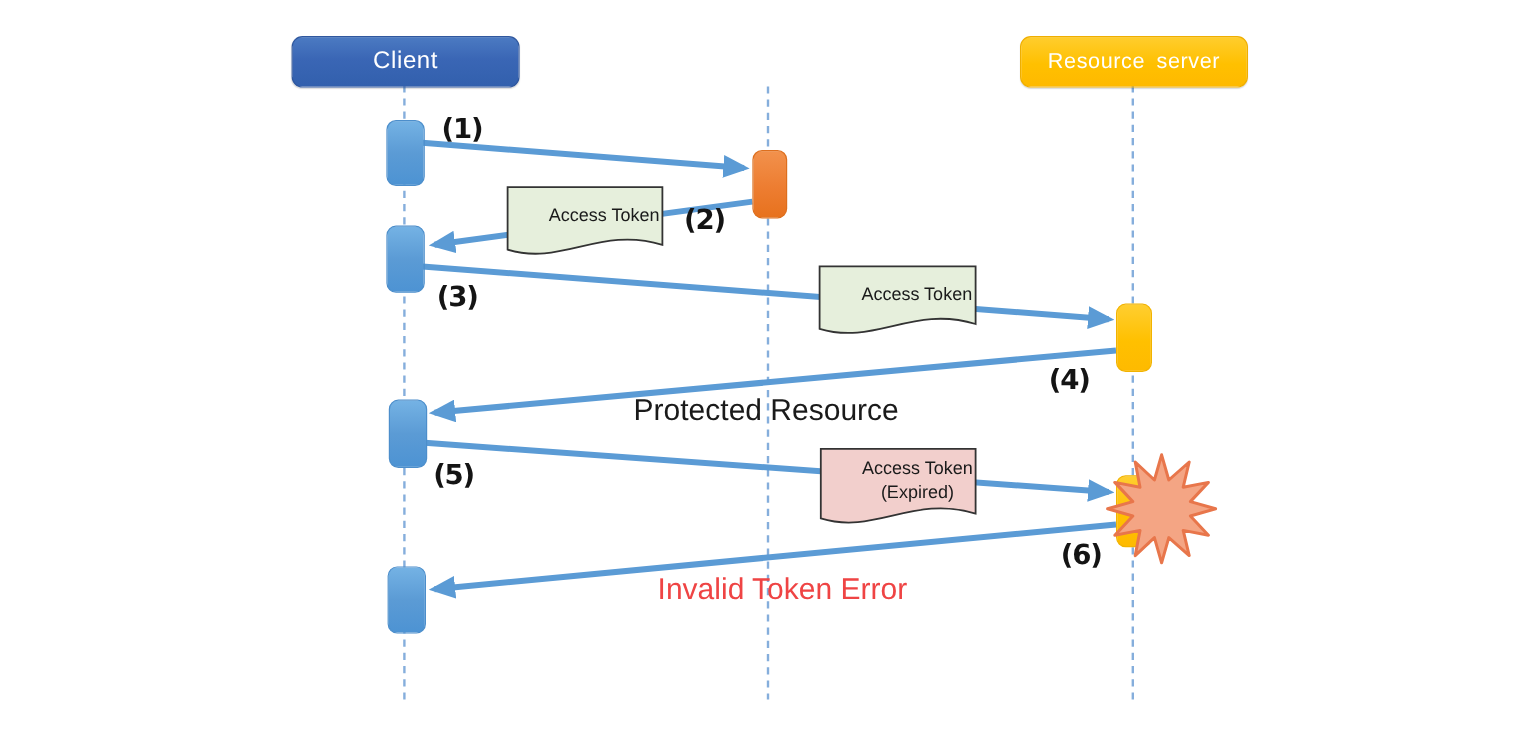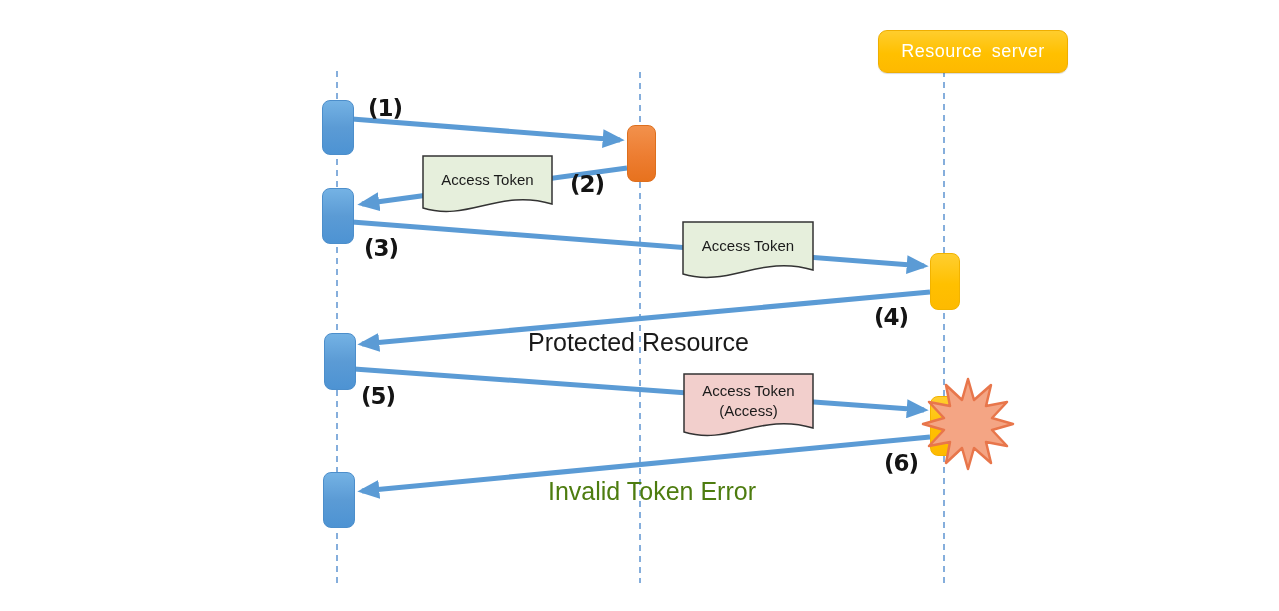--- a/index.html
+++ b/index.html
@@ -11,21 +11,21 @@
   .actor-header{
     position:absolute;height:41px;width:188px;border-radius:9px;
     display:flex;align-items:center;justify-content:center;text-align:center;
     color:#fff;font-size:20px;letter-spacing:.5px;
     box-shadow:0 1px 1px rgba(0,0,0,.15);
   }
   .actor-header .lbl{line-height:1.05;}
   #client-header{left:243px;top:30px;background:linear-gradient(180deg,#4b7ac2 0%,#3a66b5 45%,#3260ad 100%);border:1px solid #2f579e;}
   #auth-header{left:546px;top:29px;height:43px;background:linear-gradient(180deg,#f2904a 0%,#ed7d31 45%,#e8731f 100%);border:1px solid #d96c1d;font-size:18px;}
   #auth-header .lbl{width:130px;}
-  #resource-header{left:850px;top:30px;background:linear-gradient(180deg,#ffcd2d 0%,#ffc000 55%,#feb900 100%);border:1px solid #efae00;font-size:18px;word-spacing:4px;margin-left:28px;}
+  #resource-header{left:850px;top:30px;background:linear-gradient(180deg,#ffcd2d 0%,#ffc000 55%,#feb900 100%);border:1px solid #efae00;font-size:18px;word-spacing:4px;}
   .activation{position:absolute;border-radius:8px;}
   .act-client{width:30px;background:linear-gradient(180deg,#74b2e4 0%,#5b9bd5 50%,#4d93d3 100%);border:1px solid #4c8ecb;}
   .act-auth{width:27px;background:linear-gradient(180deg,#f2914c 0%,#ed7d31 55%,#e7721e 100%);border:1px solid #dd6f1e;}
   .act-resource{width:28px;background:linear-gradient(180deg,#ffce30 0%,#ffc000 55%,#feba00 100%);border:1px solid #f2b300;}
   #act-client-1{left:322px;top:100px;height:53px;}
   #act-client-2{left:322px;top:188px;height:54px;}
   #act-client-3{left:324px;top:333px;height:55px;}
   #act-client-4{left:323px;top:472px;height:54px;}
   #act-auth-1{left:627px;top:125px;height:55px;}
   #act-resource-1{left:930px;top:253px;height:55px;}
@@ -35,28 +35,28 @@
     font-size:23px;color:#141414;letter-spacing:-1px;
   }
   #step-1{left:368px;top:95px;}
   #step-2{left:570px;top:171px;}
   #step-3{left:364px;top:235px;}
   #step-4{left:874px;top:304px;}
   #step-5{left:361px;top:383px;}
   #step-6{left:884px;top:450px;}
   .note-text{
     position:absolute;display:flex;flex-direction:column;align-items:center;justify-content:center;
-    font-size:15px;color:#1a1a1a;text-align:center;line-height:1.35;
+    font-size:15px;color:#1a1a1a;text-align:center;line-height:1.35;padding-left:16px;
   }
   #note-a-text{left:423px;top:156px;width:129px;height:48px;}
   #note-b-text{left:683px;top:222px;width:130px;height:48px;}
   #note-c-text{left:684px;top:374px;width:129px;height:54px;}
   .msg-label{position:absolute;font-size:25px;color:#1a1a1a;white-space:nowrap;}
   #msg-protected{left:528px;top:328px;}
-  #msg-invalid{left:548px;top:477px;color:#4d7c0f;}
+  #msg-invalid{left:548px;top:477px;color:#ef4444;}
 </style>
 </head>
 <body>
 
 <div id="stage">
 
   <svg class="layer">
     <defs>
       <marker id="ah" viewBox="0 0 4.2 3.6" markerWidth="4.4" markerHeight="3.8" refX="3.3" refY="1.8" orient="auto" markerUnits="strokeWidth">
         <path d="M0,0 L4.2,1.8 L0,3.6 Z" fill="#5b9bd5"></path>
@@ -68,20 +68,23 @@
     <line x1="944" y1="71" x2="944" y2="583" stroke="#85aedc" stroke-width="2" stroke-dasharray="6 5"></line>
 
     <line x1="352" y1="119" x2="620" y2="140" stroke="#5b9bd5" stroke-width="5" marker-end="url(#ah)"></line>
     <line x1="627" y1="168" x2="362" y2="204" stroke="#5b9bd5" stroke-width="5" marker-end="url(#ah)"></line>
     <line x1="352" y1="222" x2="924" y2="266" stroke="#5b9bd5" stroke-width="5" marker-end="url(#ah)"></line>
     <line x1="930" y1="292" x2="362" y2="344" stroke="#5b9bd5" stroke-width="5" marker-end="url(#ah)"></line>
     <line x1="354" y1="369" x2="924" y2="410" stroke="#5b9bd5" stroke-width="5" marker-end="url(#ah)"></line>
     <line x1="930" y1="437" x2="362" y2="491" stroke="#5b9bd5" stroke-width="5" marker-end="url(#ah)"></line>
   </svg>
 
+  <div class="actor-header" id="client-header">
+    <span class="lbl">Client</span>
+  </div>
   <div class="actor-header" id="resource-header">
     <span class="lbl">Resource server</span>
   </div>
 
   <div class="activation act-client" id="act-client-1"></div>
   <div class="activation act-auth" id="act-auth-1"></div>
   <div class="activation act-client" id="act-client-2"></div>
   <div class="activation act-resource" id="act-resource-1"></div>
   <div class="activation act-client" id="act-client-3"></div>
   <div class="activation act-resource" id="act-resource-2"></div>
@@ -95,21 +98,21 @@
   </svg>
 
   <div class="note-text" id="note-a-text">
     <span>Access Token</span>
   </div>
   <div class="note-text" id="note-b-text">
     <span>Access Token</span>
   </div>
   <div class="note-text" id="note-c-text">
     <span>Access Token</span>
-    <span>(Access)</span>
+    <span>(Expired)</span>
   </div>
 
   <div class="step-label" id="step-1">(1)</div>
   <div class="step-label" id="step-2">(2)</div>
   <div class="step-label" id="step-3">(3)</div>
   <div class="step-label" id="step-4">(4)</div>
   <div class="step-label" id="step-5">(5)</div>
   <div class="step-label" id="step-6">(6)</div>
 
   <div class="msg-label" id="msg-protected">Protected Resource</div>

